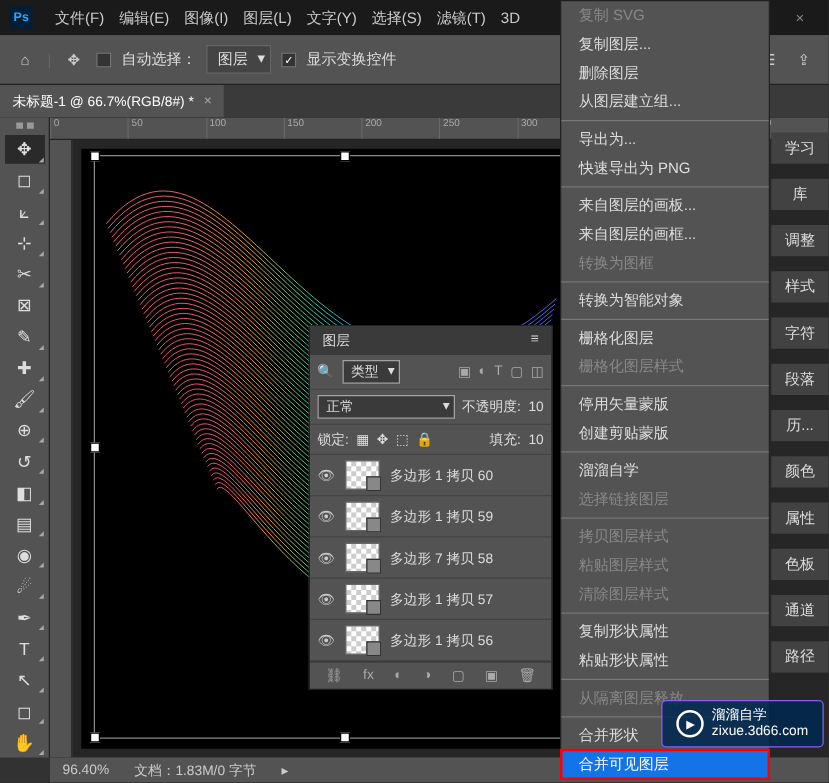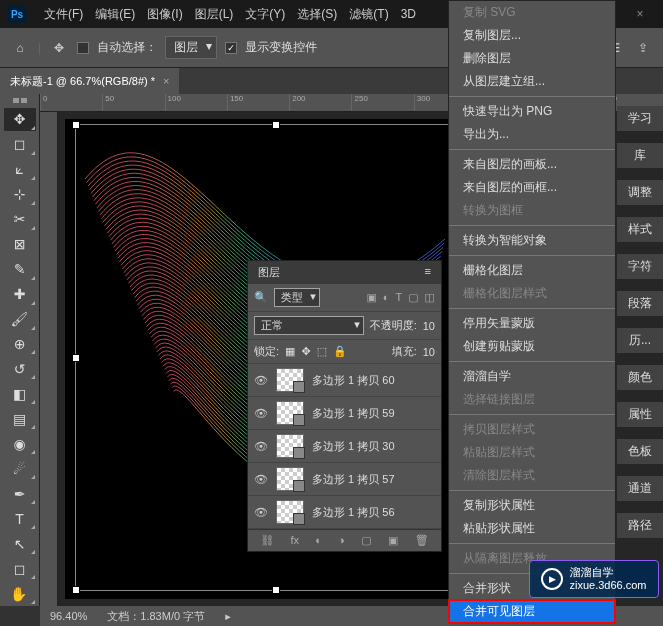--- a/index.html
+++ b/index.html
@@ -294,21 +294,21 @@
         <span>多边形 1 拷贝 60</span>
       </div>
       <div class="layer-row">
         <span class="eye">👁</span>
         <span class="thumb"></span>
         <span>多边形 1 拷贝 59</span>
       </div>
       <div class="layer-row">
         <span class="eye">👁</span>
         <span class="thumb"></span>
-        <span>多边形 1 拷贝 30</span>
+        <span>多边形 7 拷贝 58</span>
       </div>
       <div class="layer-row">
         <span class="eye">👁</span>
         <span class="thumb"></span>
         <span>多边形 1 拷贝 57</span>
       </div>
       <div class="layer-row">
         <span class="eye">👁</span>
         <span class="thumb"></span>
         <span>多边形 1 拷贝 56</span>
@@ -324,22 +324,22 @@
     <span>🗑</span>
   </div>
 </div>
 
 <div class="context-menu" id="ctx-menu">
     <div class="item disabled">复制 SVG</div>
     <div class="item">复制图层...</div>
     <div class="item">删除图层</div>
     <div class="item">从图层建立组...</div>
     <hr>
+    <div class="item">导出为...</div>
     <div class="item">快速导出为 PNG</div>
-    <div class="item">导出为...</div>
     <hr>
     <div class="item">来自图层的画板...</div>
     <div class="item">来自图层的画框...</div>
     <div class="item disabled">转换为图框</div>
     <hr>
     <div class="item">转换为智能对象</div>
     <hr>
     <div class="item">栅格化图层</div>
     <div class="item disabled">栅格化图层样式</div>
     <hr>

